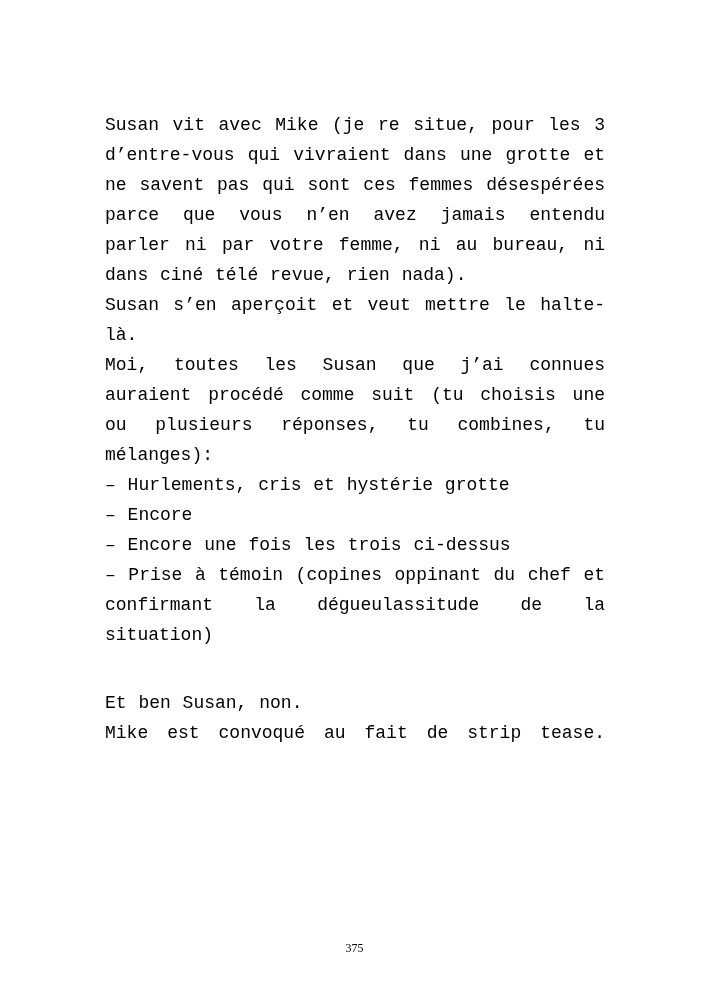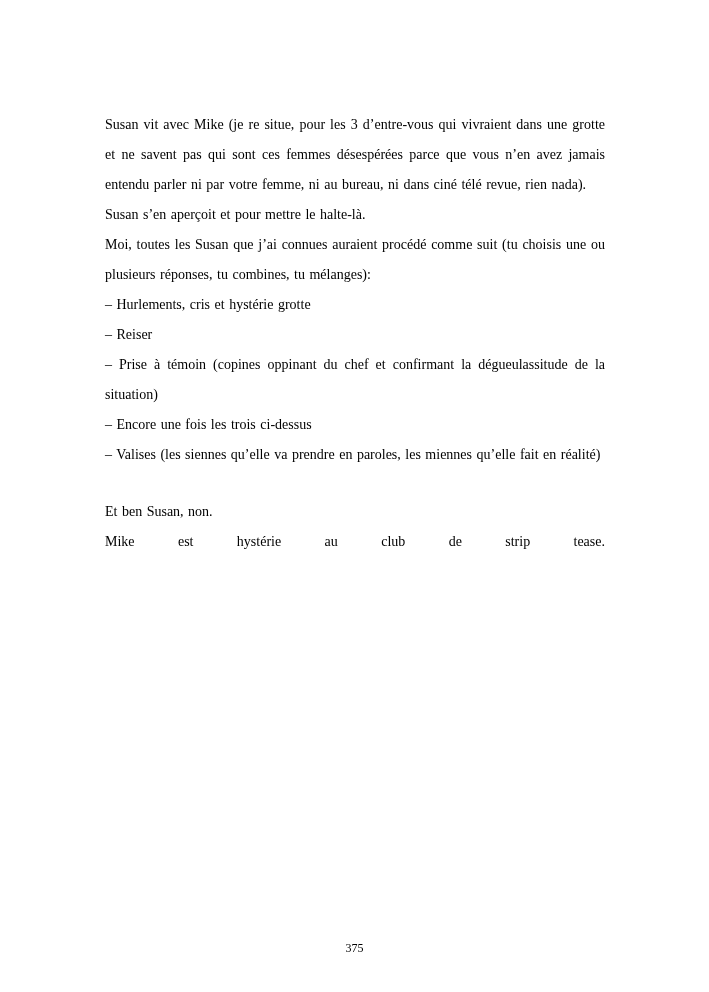--- a/index.html
+++ b/index.html
@@ -17,50 +17,50 @@
   }
   .text-block {
     position: absolute;
     left: 105px;
     top: 110px;
     width: 500px;
   }
   .text-block p {
     margin: 0;
     padding: 0;
-    font-size: 14px;
+    font-size: 18px;
     line-height: 30px;
     text-align: justify;
     word-spacing: 1px;
+    font-family: Liberation Mono, monospace;
   }
   .text-block p.space-before {
-    margin-top: 27px;
+    margin-top: 38px;
   }
   .text-block p.justify-last {
     text-align-last: justify;
   }
   .page-number {
     position: absolute;
     left: 0;
     right: 0;
     top: 941px;
     text-align: center;
     font-size: 12px;
     color: #000000;
   }
 </style>
 </head>
 <body>
 
 <div class="text-block">
   <p>Susan vit avec Mike (je re situe, pour les 3 d’entre-vous qui vivraient dans une grotte et ne savent pas qui sont ces femmes désespérées parce que vous n’en avez jamais entendu parler ni par votre femme, ni au bureau, ni dans ciné télé revue, rien nada).</p>
-  <p>Susan s’en aperçoit et pour mettre le halte-là.</p>
+  <p>Susan s’en aperçoit et veut mettre le halte-là.</p>
   <p>Moi, toutes les Susan que j’ai connues auraient procédé comme suit (tu choisis une ou plusieurs réponses, tu combines, tu mélanges):</p>
   <p>– Hurlements, cris et hystérie grotte</p>
-  <p>– Reiser</p>
+  <p>– Encore</p>
+  <p>– Encore une fois les trois ci-dessus</p>
   <p>– Prise à témoin (copines oppinant du chef et confirmant la dégueulassitude de la situation)</p>
-  <p>– Encore une fois les trois ci-dessus</p>
-  <p>– Valises (les siennes qu’elle va prendre en paroles, les miennes qu’elle fait en réalité)</p>
   <p class="space-before">Et ben Susan, non.</p>
-  <p class="justify-last">Mike est hystérie au club de strip tease.</p>
+  <p class="justify-last">Mike est convoqué au fait de strip tease.</p>
 </div>
 
 <div class="page-number">375</div>
 
 </body></html>

